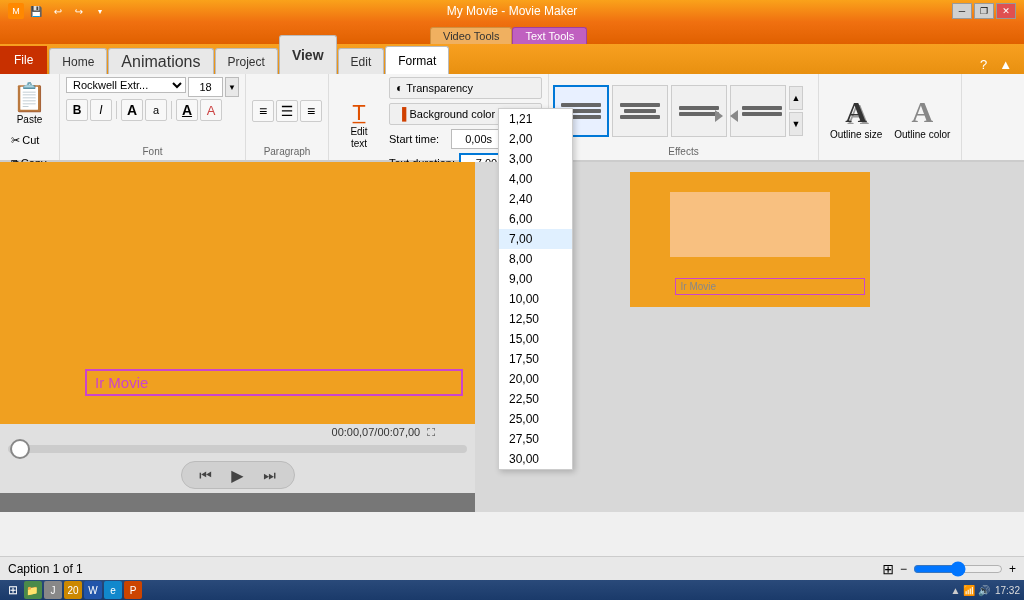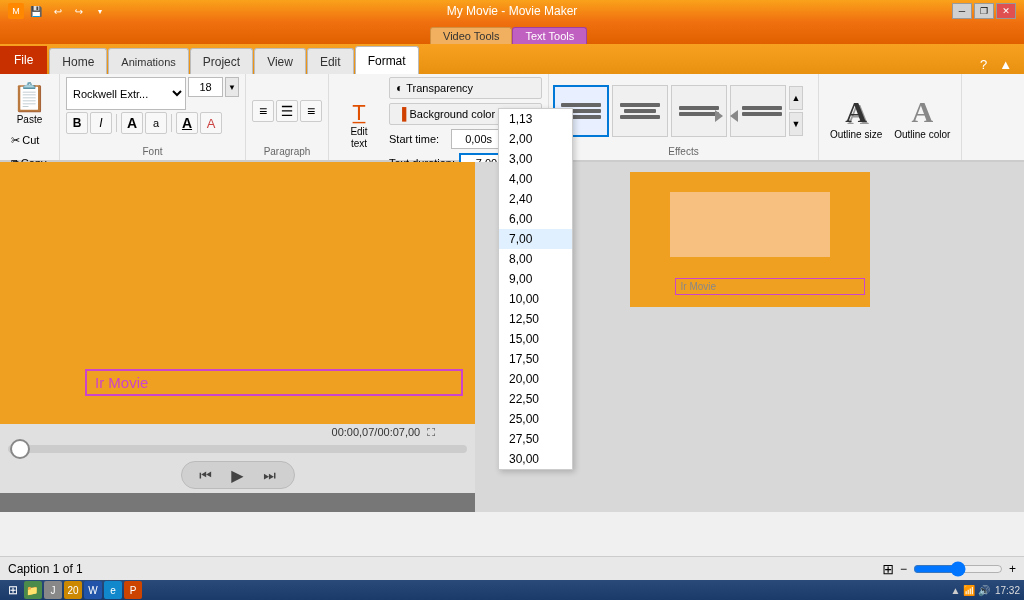--- a/index.html
+++ b/index.html
@@ -141,23 +141,23 @@
       <div style="display:flex; gap:0;">
         <div style="background:#f0b060; color:#333; padding:2px 12px; font-size:11px; border-radius:3px 3px 0 0; border:1px solid #d09040; border-bottom:none; cursor:pointer;">Video Tools</div>
         <div style="background:#c060c0; color:white; padding:2px 12px; font-size:11px; border-radius:3px 3px 0 0; border:1px solid #a040a0; border-bottom:none; cursor:pointer;">Text Tools</div>
       </div>
     </div>
   </div>
 
   <div style="background: linear-gradient(to bottom, #f8a020, #e89010); display:flex; align-items:flex-end; height:30px; padding-left:0;">
     <div style="background:#c83000; color:white; padding:5px 14px; font-size:12px; height:28px; display:flex; align-items:center; cursor:pointer; margin-right:2px;">File</div>
     <div style="background:#e8e8e8; color:#333; padding:5px 12px; font-size:12px; height:26px; display:flex; align-items:center; cursor:pointer; border-radius:3px 3px 0 0; border:1px solid #bbb; border-bottom:none; margin-right:1px;">Home</div>
-    <div style="background:#e8e8e8; color:#333; padding:5px 12px; font-size:11px; height:26px; display:flex; align-items:center; cursor:pointer; border-radius:3px 3px 0 0; border:1px solid #bbb; border-bottom:none; margin-right:1px;">Animations</div>
+    <div style="background:#e8e8e8; color:#333; padding:5px 12px; font-size:16px; height:26px; display:flex; align-items:center; cursor:pointer; border-radius:3px 3px 0 0; border:1px solid #bbb; border-bottom:none; margin-right:1px;">Animations</div>
     <div style="background:#e8e8e8; color:#333; padding:5px 12px; font-size:12px; height:26px; display:flex; align-items:center; cursor:pointer; border-radius:3px 3px 0 0; border:1px solid #bbb; border-bottom:none; margin-right:1px;">Project</div>
-    <div style="background:#e8e8e8; color:#333; padding:6px 12px; font-size:12px; height:26px; display:flex; align-items:center; cursor:pointer; border-radius:3px 3px 0 0; border:1px solid #bbb; border-bottom:none; margin-right:1px;">View</div>
+    <div style="background:#e8e8e8; color:#333; padding:19px 12px; font-size:14px; height:26px; display:flex; align-items:center; cursor:pointer; border-radius:3px 3px 0 0; border:1px solid #bbb; border-bottom:none; margin-right:1px;font-weight:bold;">View</div>
     <div style="background:#e8e8e8; color:#333; padding:5px 12px; font-size:12px; height:26px; display:flex; align-items:center; cursor:pointer; border-radius:3px 3px 0 0; border:1px solid #bbb; border-bottom:none; margin-right:1px;">Edit</div>
     <div style="background:#ffffff; color:#000; padding:5px 12px; font-size:12px; height:28px; display:flex; align-items:center; cursor:pointer; border-radius:3px 3px 0 0; border:1px solid #bbb; border-bottom:none; font-weight:500;">Format</div>
     <div style="flex:1; display:flex; align-items:flex-end; justify-content:flex-end; padding-right:6px;">
       <div style="font-size:13px; color:white; cursor:pointer; padding:2px 6px;">?</div>
       <div style="font-size:13px; color:white; cursor:pointer; padding:2px 6px;">▲</div>
     </div>
   </div>
 
   <div style="background:#f5f5f5; border-bottom:2px solid #ccc; height:88px; display:flex; align-items:stretch;">
 
@@ -176,21 +176,21 @@
         <div class="small-btn">
           <span>⧉</span>
           <span>Copy</span>
         </div>
       </div>
       <div style="font-size:10px; color:#666; text-align:center; margin-top:2px;">Clipboard</div>
     </div>
 
     <div style="display:flex; flex-direction:column; padding:3px 6px; border-right:1px solid #ddd; min-width:180px;">
       <div style="display:flex; gap:2px; margin-bottom:2px;">
-        <select style="height:33px; font-size:11px; border:1px solid #bbb; background:white; padding:0 2px; width:120px;">
+        <select style="height:16px; font-size:11px; border:1px solid #bbb; background:white; padding:0 2px; width:120px;">
           <option>Rockwell Extr...</option>
         </select>
         <input type="text" value="18" style="width: 35px; height: 20px; border: 1px solid rgb(187, 187, 187); font-size: 11px; text-align: center;">
         <div style="width:14px; height:20px; background:#e8e8e8; border:1px solid #bbb; display:flex; align-items:center; justify-content:center; font-size:8px; cursor:pointer;">▼</div>
       </div>
       <div style="display:flex; gap:2px; align-items:center;">
         <div class="format-btn bold">B</div>
         <div class="format-btn italic">I</div>
         <div style="width:1px; height:18px; background:#ccc; margin:0 2px;"></div>
         <div class="format-btn" style="font-size:14px; font-weight:bold;">A</div>
@@ -373,21 +373,21 @@
       <div class="taskbar-icon" style="background:#1188cc;">e</div>
       <div class="taskbar-icon" style="background:#cc4400;">P</div>
     </div>
     <div class="taskbar-right">
       <div style="font-size:10px; color:#ccc;">▲ 📶 🔊</div>
       <div style="font-size:10px; color:#ddd;">17:32</div>
     </div>
   </div>
 
   <div class="dropdown-menu">
-    <div class="dropdown-item">1,13</div>
+    <div class="dropdown-item">1,21</div>
     <div class="dropdown-item">2,00</div>
     <div class="dropdown-item">3,00</div>
     <div class="dropdown-item">4,00</div>
     <div class="dropdown-item">2,40</div>
     <div class="dropdown-item">6,00</div>
     <div class="dropdown-item selected">7,00</div>
     <div class="dropdown-item">8,00</div>
     <div class="dropdown-item">9,00</div>
     <div class="dropdown-item">10,00</div>
     <div class="dropdown-item">12,50</div>

